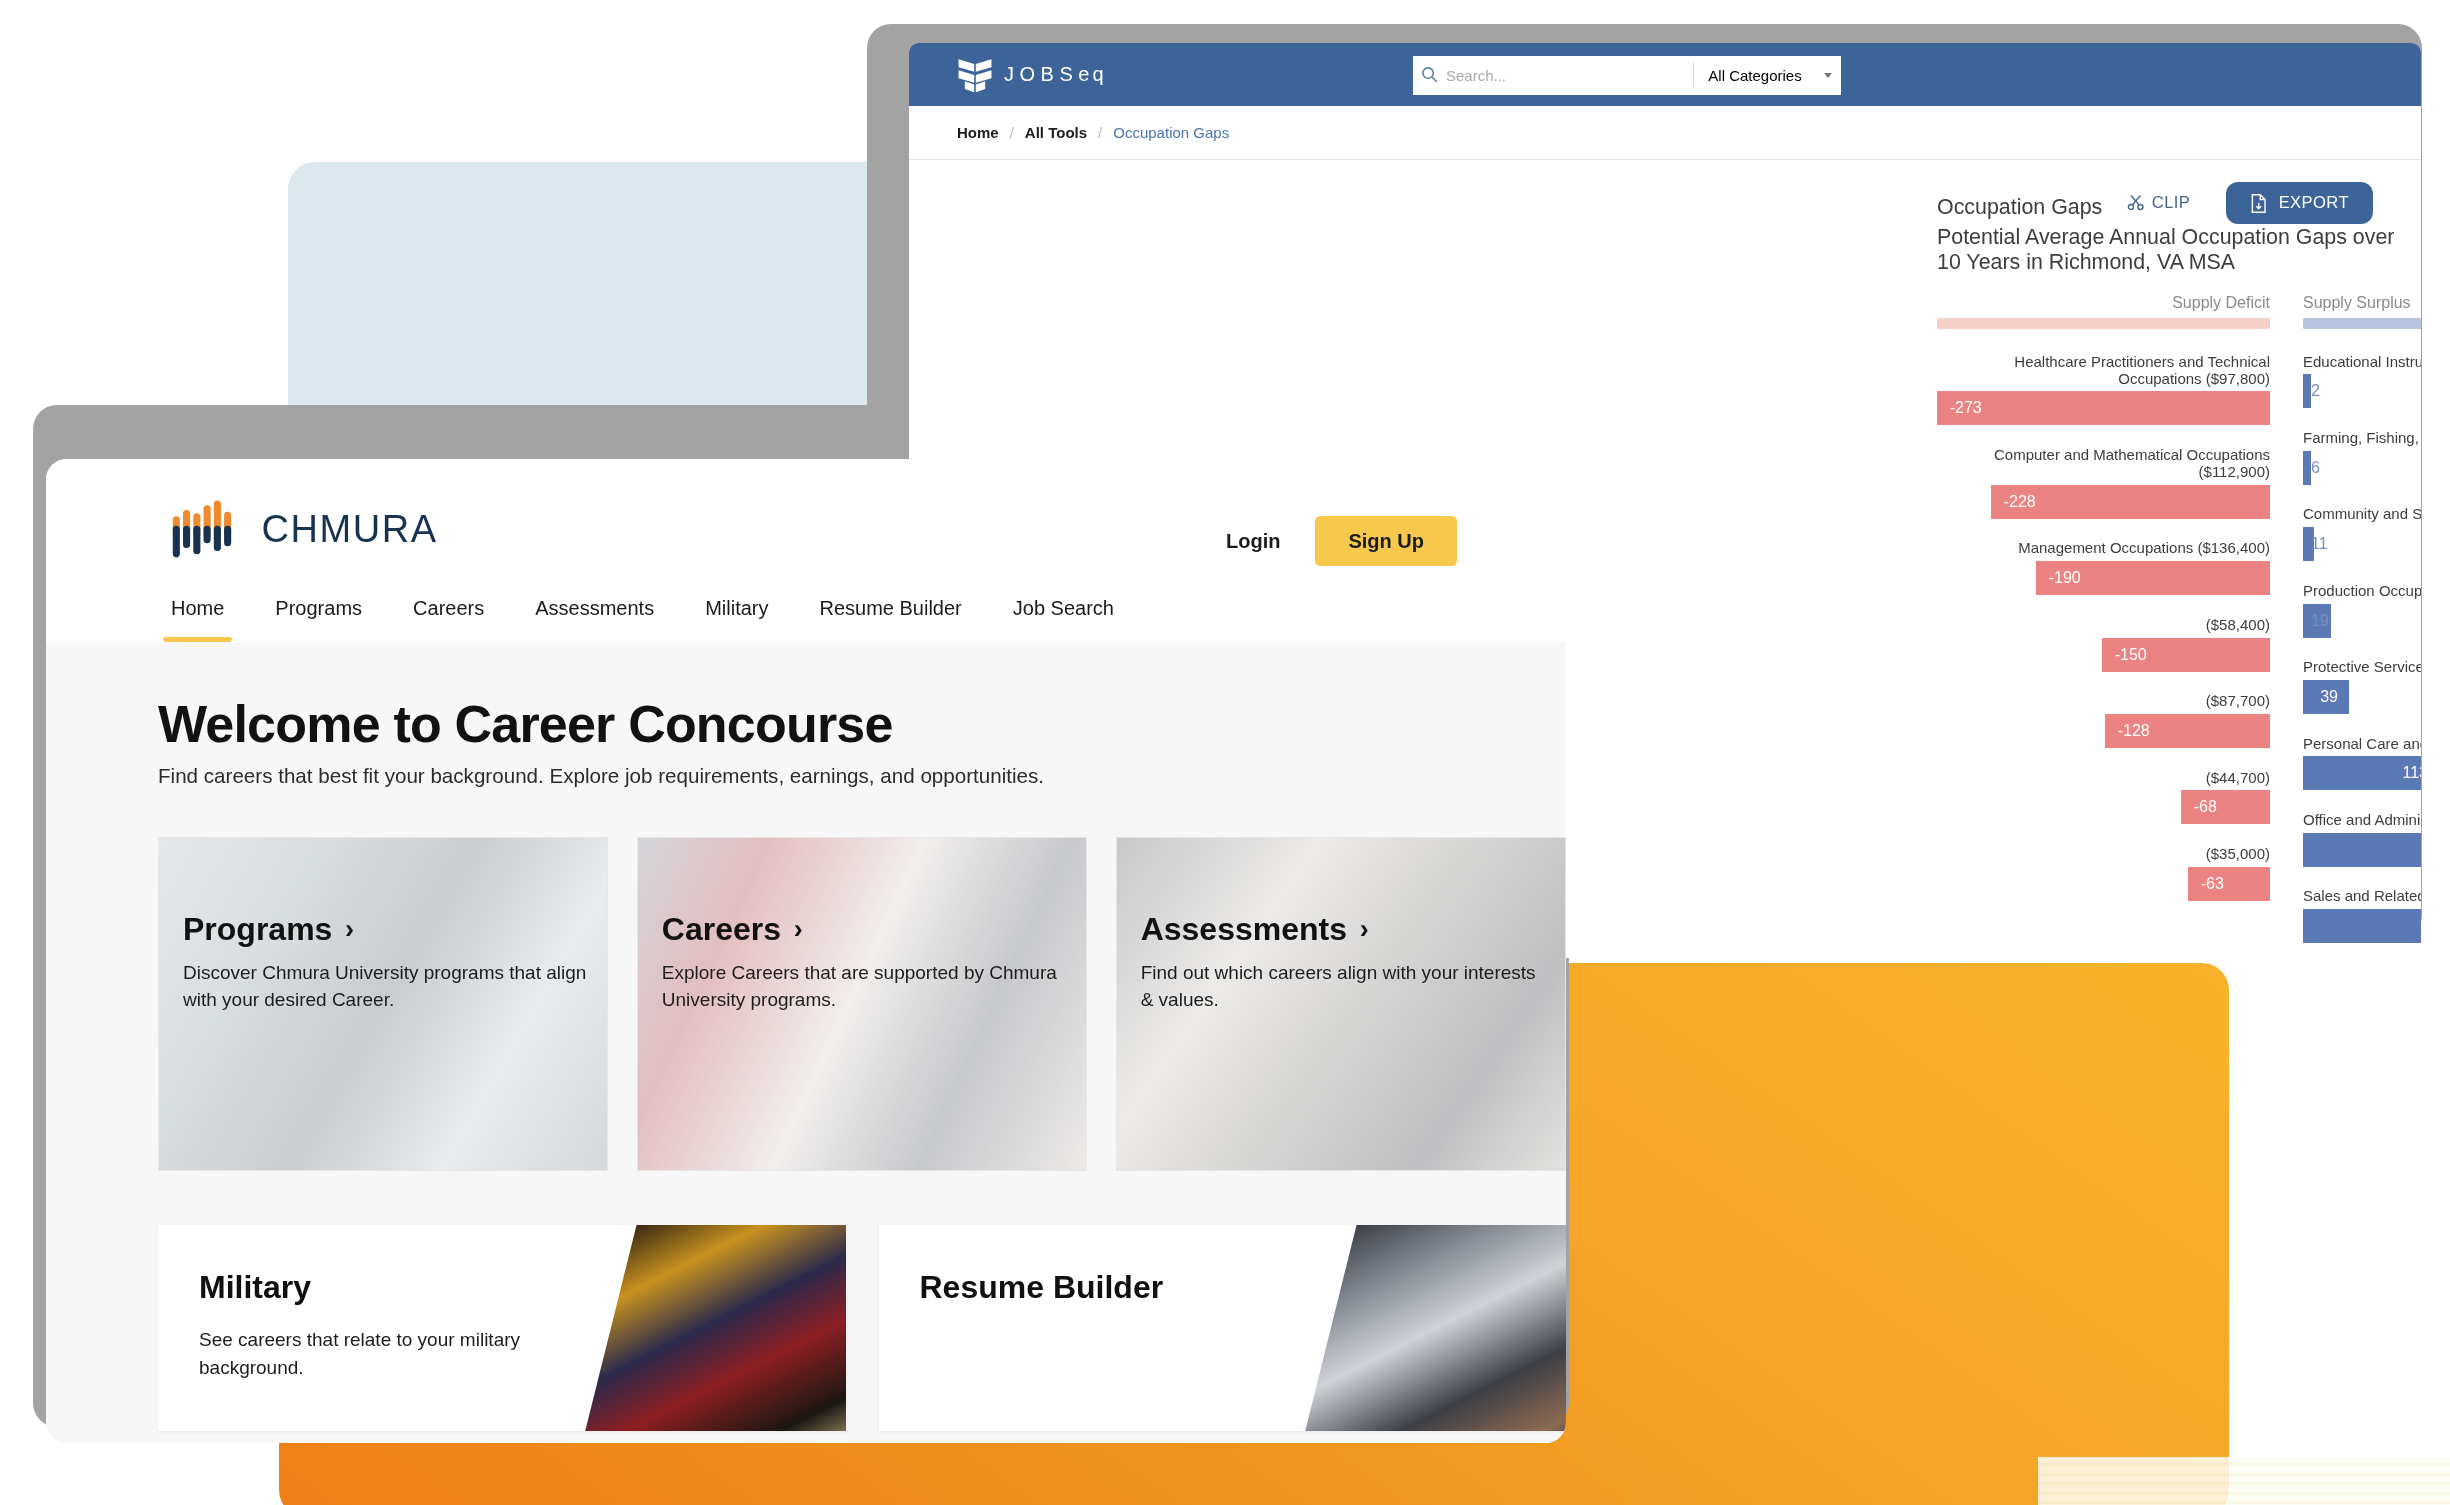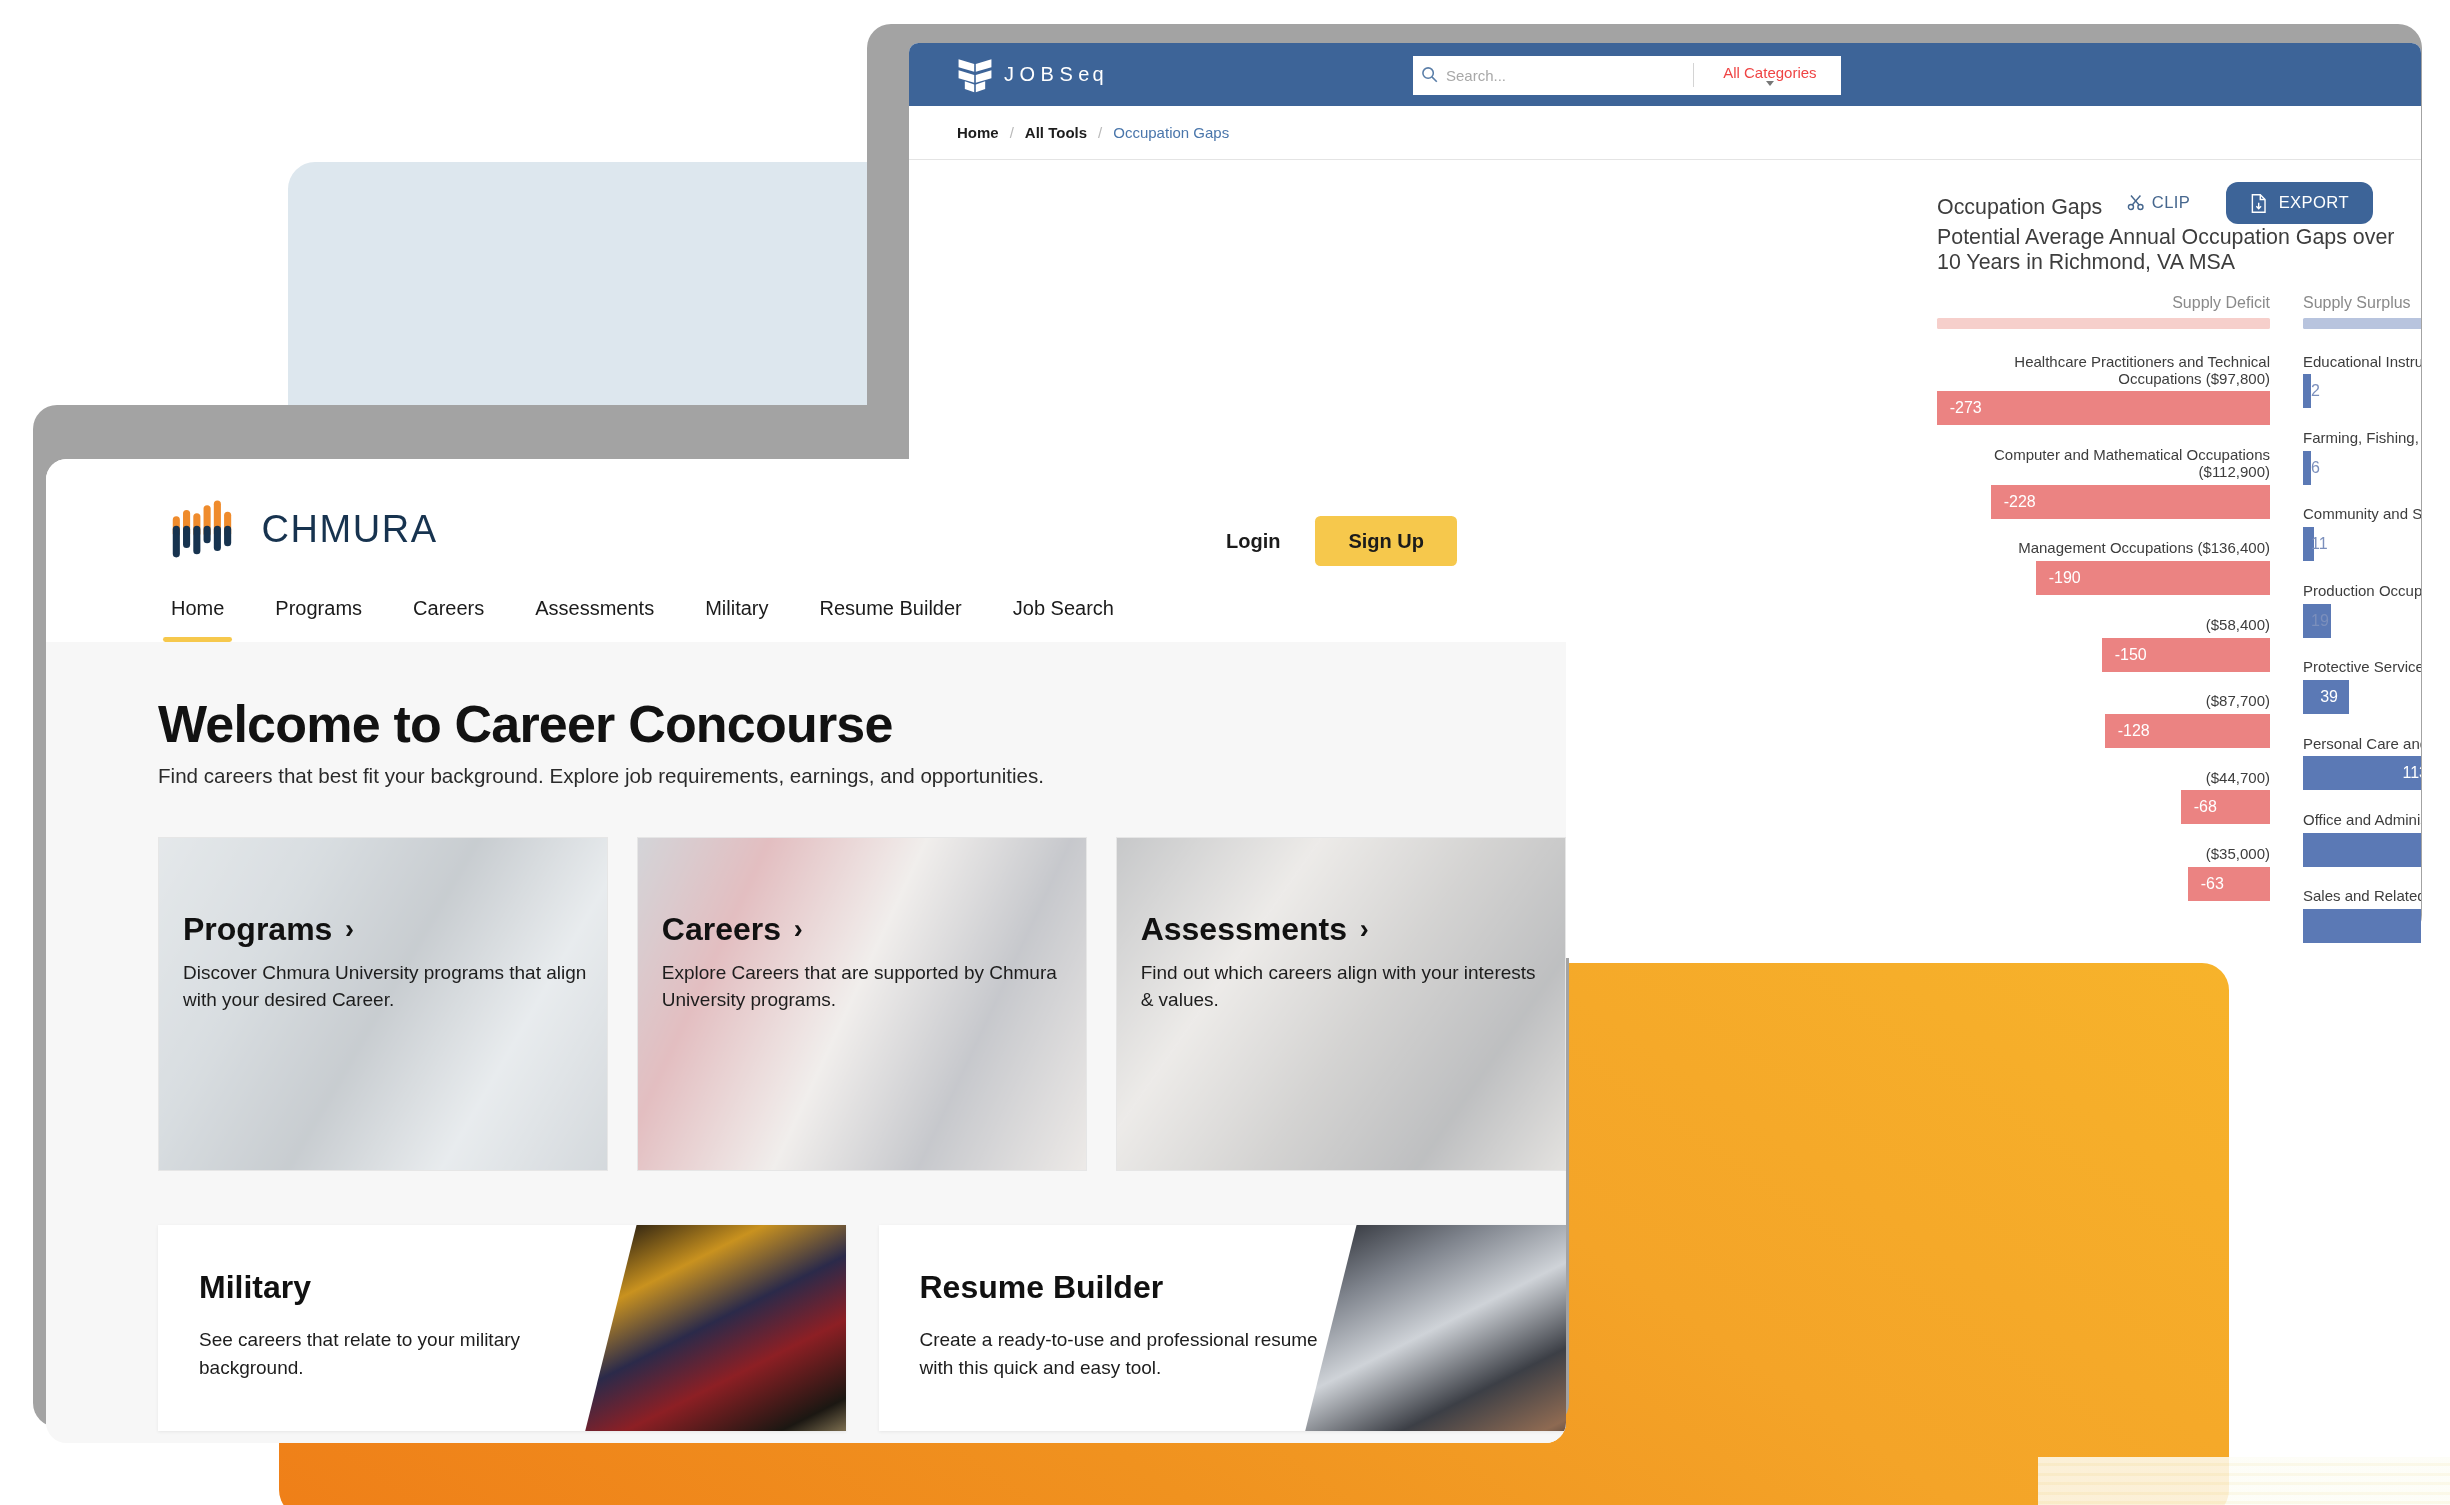--- a/index.html
+++ b/index.html
@@ -65,21 +65,21 @@
   }
   .jq-search-icon { width: 33px; display: flex; justify-content: center; color: #5a7ea8; }
   .jq-search-input {
     flex: 1; border: none; outline: none; font-size: 15px;
     color: #9b9b9b; font-family: "Liberation Sans", sans-serif;
   }
   .jq-search-input::placeholder { color: #a8a8a8; }
   .jq-divider { width: 0.8px; height: 24px; background: #d4d4d4; }
   .jq-cat {
     width: 147px; display: flex; align-items: center; justify-content: space-between;
-    padding: 0 9.5px 0 14.3px; font-size: 15px; color: #ef4444; flex-direction: column;
+    padding: 0 9.5px 0 14.3px; font-size: 15px; color: #000000;
   }
   .caret-sm {
     width: 0; height: 0; border-left: 4.8px solid transparent;
     border-right: 4.8px solid transparent; border-top: 5.5px solid #777;
   }
   .jq-crumbs {
     height: 54px; display: flex; align-items: center; padding-left: 48px;
     gap: 11px; border-bottom: 0.8px solid #e4e4e4; font-size: 15px;
   }
   .jq-crumbs b { font-weight: 700; color: #1d1d1d; }
@@ -543,21 +543,20 @@
           <div class="wcard-body">
             <div class="wcard-title">Military</div>
             <div class="wcard-desc">See careers that relate to your military background.</div>
           </div>
           <div class="wcard-photo ph4"></div>
         </div>
 
         <div class="wcard">
           <div class="wcard-body">
             <div class="wcard-title">Resume Builder</div>
-            <div class="wcard-desc">Create a ready-to-use and professional resume with this quick and easy tool.</div>
           </div>
           <div class="wcard-photo ph5"></div>
         </div>
 
       </div>
     </div>
   </div>
 
 </div>
 

